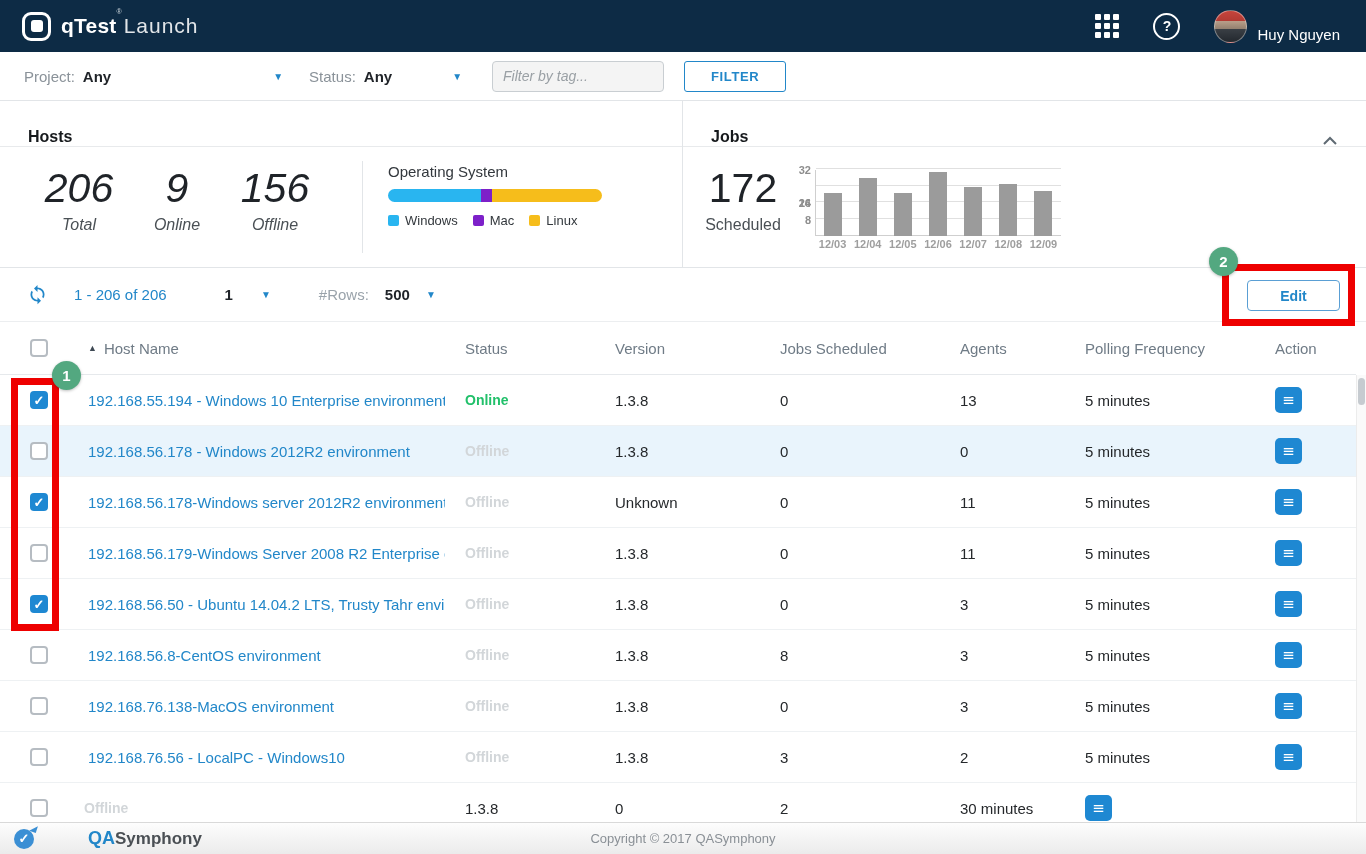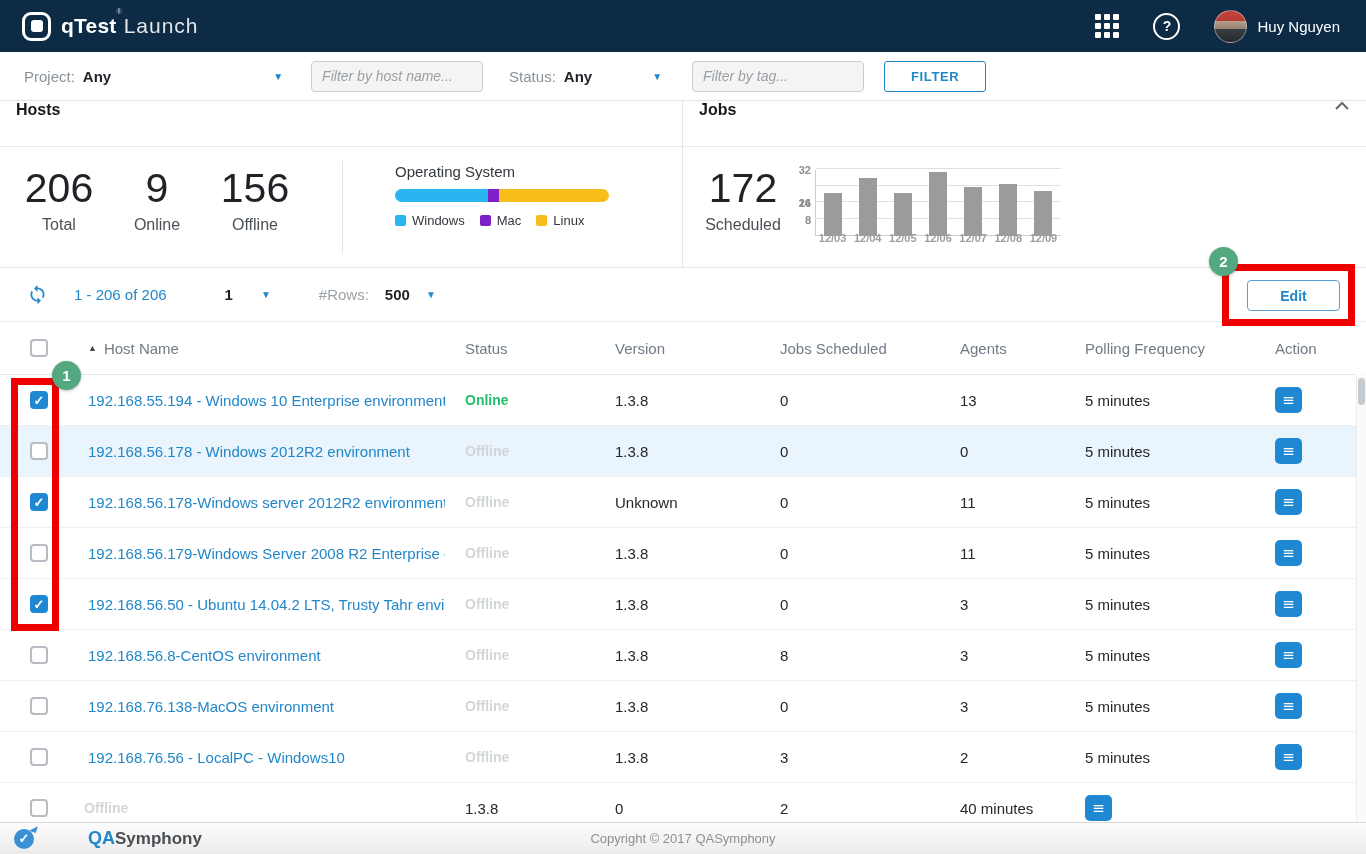--- a/index.html
+++ b/index.html
@@ -12,68 +12,68 @@
   .brand { display:flex; align-items:center; margin-left:22px; gap:10px; }
   .logo-box { width:29px; height:29px; border:3.5px solid #fff; border-radius:9px; position:relative; }
   .logo-box::after { content:""; position:absolute; inset:0; margin:auto; width:12px; height:12px; background:#fff; border-radius:3px; }
   .brand-qtest { color:#fff; font-size:21px; font-weight:bold; letter-spacing:.2px; }
   .brand-reg { color:#cfd8de; font-size:7px; vertical-align:top; position:relative; top:-6px; }
   .brand-launch { color:rgba(255,255,255,.88); font-size:21px; font-weight:300; letter-spacing:1px; margin-left:2px; }
   .nav-right { margin-left:auto; display:flex; align-items:center; gap:34px; margin-right:26px; }
   .apps-icon { display:inline-grid; grid-template-columns:repeat(3,6px); grid-template-rows:repeat(3,6px); gap:3px; cursor:pointer; }
   .apps-icon i { background:#fff; border-radius:1px; }
   .help-icon { width:27px; height:27px; border:2px solid #fff; border-radius:50%; color:#fff; font-weight:bold; font-size:14px; display:flex; align-items:center; justify-content:center; cursor:pointer; }
-  .user { display:flex; align-items:center; gap:10px; }
+  .user { display:flex; align-items:flex-end; gap:10px; }
   .avatar { width:33px; height:33px; border-radius:50%; background:linear-gradient(180deg,#c6453c 0%,#b33a33 32%,#b99f8a 32%,#93806f 58%,#3a3f45 58%,#23282e 100%); border:1px solid rgba(255,255,255,.4); }
   .user-name { color:#fff; font-size:15px; }
 
   
   .filterbar { position:absolute; top:52px; left:0; width:1366px; height:49px; background:#fff; border-bottom:1px solid #e2e5e8; display:flex; align-items:center; }
   .f-label { color:#8a9299; font-size:15px; }
   .f-value { color:#1f2328; font-size:15px; font-weight:bold; margin-left:8px; }
   .caret { color:#2287c9; font-size:10px; }
   .f-input { width:172px; height:31px; background:#f4f4f4; border:1px solid #c9ced2; border-radius:4px; font-family:"Liberation Sans",sans-serif; font-style:italic; font-size:14px; color:#55595e; padding:0 10px; }
   .f-input::placeholder { color:#9aa0a5; }
   .filter-btn { height:31px; padding:0 26px; background:#fff; border:1px solid #2287c9; border-radius:3px; color:#2287c9; font-weight:bold; font-size:13px; letter-spacing:.6px; cursor:pointer; font-family:"Liberation Sans",sans-serif; }
 
   
   .panels { position:absolute; top:101px; left:0; width:1366px; height:167px; display:flex; border-bottom:1px solid #e2e5e8; }
   .panel { height:100%; }
   .panel.hosts { width:683px; border-right:1px solid #e2e5e8; }
   .panel.jobs  { width:683px; position:relative; }
-  .panel-header { height:46px; border-bottom:1px solid #e8eaec; display:flex; align-items:flex-start; padding:0 16px; }
+  .panel-header { height:46px; border-bottom:1px solid #e8eaec; display:flex; align-items:flex-end; padding:0 28px; }
   .panel-title { font-size:16px; font-weight:bold; color:#16191c; }
   .collapse-icon { margin-left:auto; cursor:pointer; display:flex; }
   .panel-content { height:120px; display:flex; }
 
-  .stats { display:flex; padding-left:10px; padding-top:18px; }
+  .stats { display:flex; padding-left:30px; padding-top:18px;font-style:italic; }
   .stat { width:98px; text-align:center; }
   .stat-value { font-size:41px; color:#1f2328; line-height:1.15; }
   .stat-label { font-size:16px; color:#4a5055; margin-top:4px; }
   .v-divider { width:1px; background:#e2e5e8; height:92px; margin-top:14px; margin-left:38px; }
 
-  .os-block { margin-left:52px; margin-top:16px; width:214px; }
+  .os-block { margin-left:25px; margin-top:16px; width:214px; }
   .mini-title { font-size:15px; color:#33383d; }
   .stack-bar { height:13px; border-radius:7px; overflow:hidden; display:flex; margin-top:9px; }
   .stack-bar i { height:100%; }
   .legend { display:flex; gap:15px; margin-top:11px; }
   .legend-item { display:flex; align-items:center; gap:6px; font-size:13px; color:#33383d; }
   .legend-swatch { width:11px; height:11px; border-radius:2px; }
 
   .jstat { padding-left:20px; padding-top:18px; width:100px; text-align:center; flex:none; }
   .jchart { display:flex; margin-left:6px; margin-top:23px; flex:none; }
   .ylabels { width:26px; position:relative; height:66px; }
   .ylabels span { position:absolute; right:4px; font-size:11px; font-weight:bold; color:#8d8d8d; }
   .plot { width:246px; height:82px; position:relative; }
   .plot-area { position:absolute; top:0; left:0; width:100%; height:66px; border-left:1px solid #cfcfcf; border-bottom:1px solid #cfcfcf; }
   .gridline { position:absolute; left:0; width:100%; height:1px; background:#e0e0e0; }
   .cols { position:absolute; top:0; left:0; width:100%; height:66px; display:flex; align-items:flex-end; }
   .col { flex:1; display:flex; justify-content:center; }
   .bar { width:18px; background:#9b9b9b; }
-  .xlabels { position:absolute; top:62px; left:0; width:100%; display:flex; }
+  .xlabels { position:absolute; top:68px; left:0; width:100%; display:flex; }
   .xlabels span { flex:1; text-align:center; font-size:11px; font-weight:bold; color:#9e9e9e; }
   .exec-block { margin-left:14px; margin-top:16px; width:238px; flex:none; }
 
   
   .toolbar { position:absolute; top:268px; left:0; width:1366px; height:54px; display:flex; align-items:center; border-bottom:1px solid #eceef0; background:#fff; }
   .refresh-icon { margin-left:27px; cursor:pointer; display:flex; }
   .range-text { color:#2287c9; font-size:15px; margin-left:26px; }
   .page-group { display:flex; align-items:center; margin-left:58px; gap:28px; cursor:pointer; }
   .bold-val { color:#1f2328; font-size:15px; font-weight:bold; }
   .rows-group { display:flex; align-items:center; margin-left:48px; gap:16px;justify-content:space-between; }
@@ -151,21 +151,20 @@
         <div class="avatar"></div>
         <span class="user-name">Huy Nguyen</span>
       </div>
     </div>
   </div>
 
   <div class="filterbar">
     <span class="f-label" style="margin-left:24px">Project:</span>
     <span class="f-value">Any</span>
     <span class="caret" style="margin-left:162px">▼</span>
-    <input class="f-input" style="margin-left: 28px;" placeholder="Filter by host name...">
     <span class="f-label" style="margin-left:26px">Status:</span>
     <span class="f-value">Any</span>
     <span class="caret" style="margin-left:60px">▼</span>
     <input class="f-input" style="margin-left: 30px;" placeholder="Filter by tag...">
     <button class="filter-btn" style="margin-left:20px">FILTER</button>
   </div>
 
   <div class="panels">
     <div class="panel hosts">
       <div class="panel-header">
@@ -427,21 +426,21 @@
         </div>
     </div>
       <div class="trow grid-row">
       <div>
           <div class="checkbox"></div>
         </div>
       <div class="c-status offline">Offline</div>
       <div class="c-plain c-version">1.3.8</div>
       <div class="c-plain c-jobs">0</div>
       <div class="c-plain c-agents">2</div>
-      <div class="c-plain c-polling">40 minutes</div>
+      <div class="c-plain c-polling">30 minutes</div>
       <div class="action-cell">
           <button class="action-btn">≡</button>
         </div>
     </div>
     </div>
 
   <div class="scrollbar">
     <div class="scroll-thumb"></div>
   </div>
 

